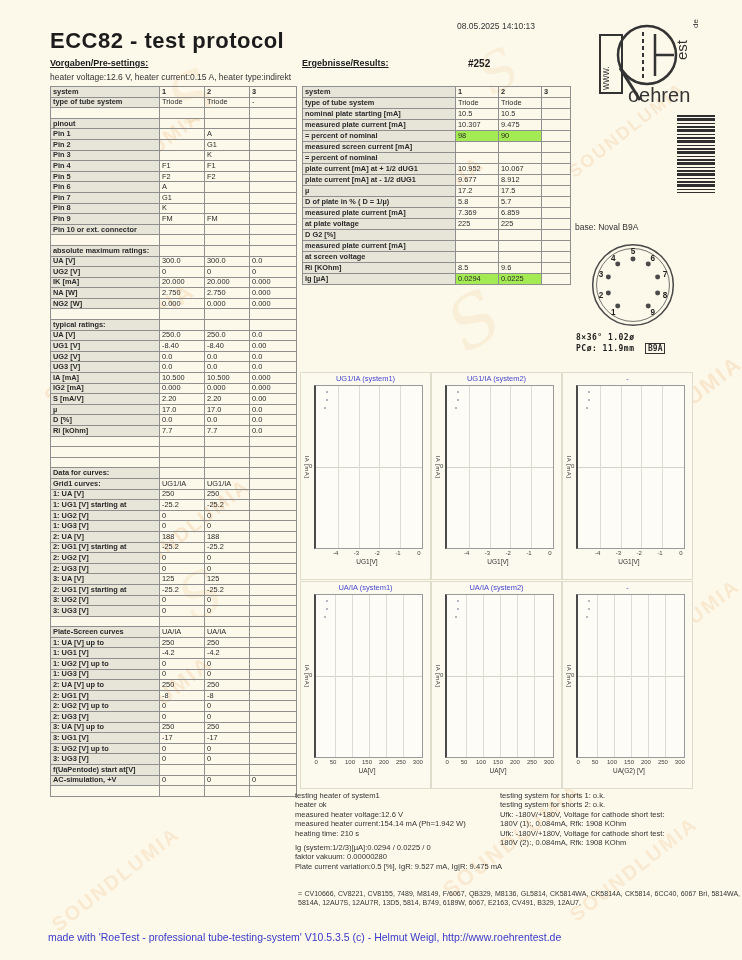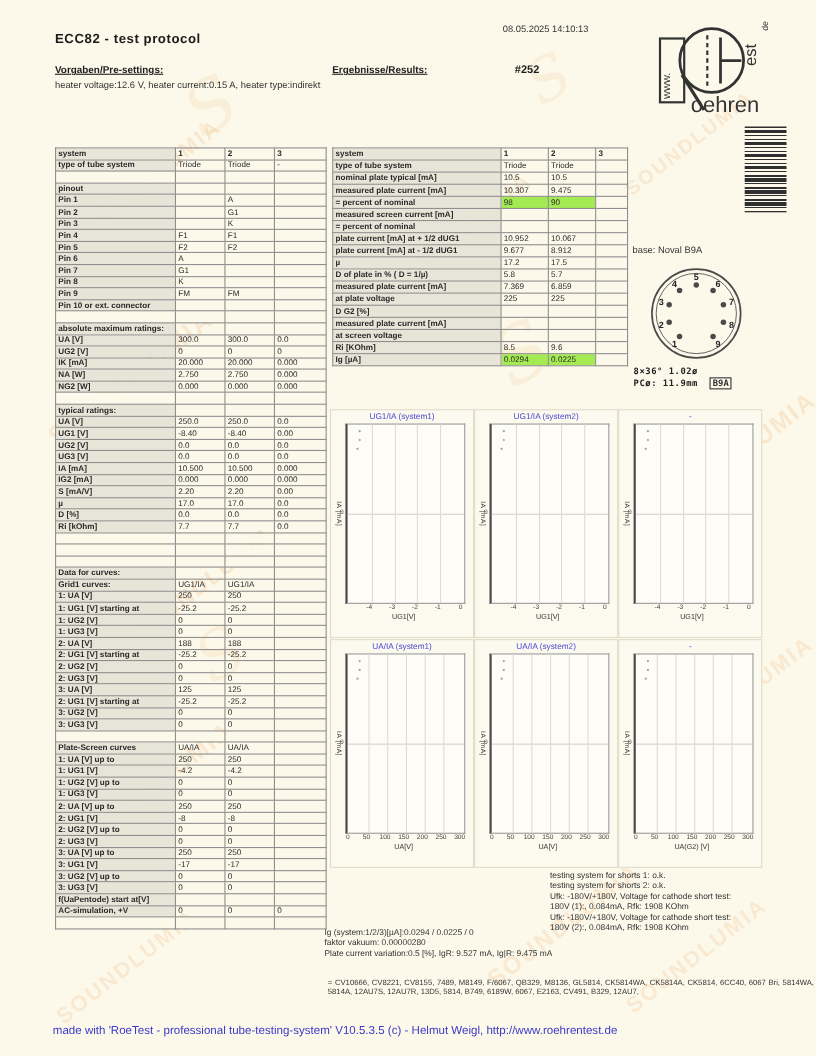--- a/index.html
+++ b/index.html
@@ -6,38 +6,38 @@
   body{font-family:"Liberation Sans",sans-serif;background:#888;}
   #page{position:relative;width:742px;height:960px;background:#fcf8ea;overflow:hidden;color:#2e2e2e;}
 
   
   .wm{position:absolute;font-weight:bold;color:#e8923c;transform:rotate(-38deg);
       letter-spacing:2px;pointer-events:none;white-space:nowrap;}
   .swirl{position:absolute;font-family:"DejaVu Serif",serif;font-style:italic;color:#e8a23c;
       transform:rotate(-30deg);pointer-events:none;}
 
   
-  .title{position:absolute;left:50px;top:28px;font-size:12px;font-weight:bold;letter-spacing:.5px;color:#1c1c1c;}
+  .title{position:absolute;left:50px;top:28px;font-size:22px;font-weight:bold;letter-spacing:.5px;color:#1c1c1c;}
   .datetime{position:absolute;left:457px;top:21px;font-size:8.5px;color:#333;}
   .serial{position:absolute;left:468px;top:58px;font-size:10px;font-weight:bold;color:#1c1c1c;}
   .subhead{position:absolute;font-size:9px;font-weight:bold;text-decoration:underline;color:#1c1c1c;}
   .heaterline{position:absolute;left:50px;top:72px;font-size:8.5px;color:#333;}
 
   
   #logo{position:absolute;left:595px;top:10px;width:112px;height:96px;}
 
   
   #barcode{position:absolute;left:677px;top:115px;width:38px;height:78px;
     background:repeating-linear-gradient(180deg,
       #2f2f2f 0px,#2f2f2f 1.5px,transparent 1.5px,transparent 3px,
       #2f2f2f 3px,#2f2f2f 6px,transparent 6px,transparent 7.5px,
       #2f2f2f 7.5px,#2f2f2f 8.5px,transparent 8.5px,transparent 11px);}
 
   
-  table{border-collapse:collapse;table-layout:fixed;margin-top:48px;}
+  table{border-collapse:collapse;table-layout:fixed;}
   td{border:1px solid #8f8f8f;padding:0 2px;overflow:hidden;white-space:nowrap;
      font-size:7.4px;line-height:8px;color:#2a2a2a;}
   #left-table{position:absolute;left:50px;top:86px;width:238px;}
   #left-table td{height:9.6px;}
   #left-table td:first-child{width:104px;font-weight:bold;background:#e7e4d8;}
   #left-table td:nth-child(2),#left-table td:nth-child(3){width:40px;}
   #left-table td:nth-child(4){width:42px;}
   #left-table tr.b td{background:#fcf8ea;font-weight:normal;}
   #left-table tr.h td{font-weight:bold;}
 
@@ -543,21 +543,21 @@
           <td>2</td>
           <td>3</td>
         </tr>
         <tr>
           <td>type of tube system</td>
           <td>Triode</td>
           <td>Triode</td>
           <td></td>
         </tr>
         <tr>
-          <td>nominal plate typical [mA]</td>
+          <td>nominal plate starting [mA]</td>
           <td>10.5</td>
           <td>10.5</td>
           <td></td>
         </tr>
         <tr>
           <td>measured plate current [mA]</td>
           <td>10.307</td>
           <td>9.475</td>
           <td></td>
         </tr>
@@ -825,20 +825,27 @@
           <span style="left: 36.04px;">100</span>
           <span style="left: 53px;">150</span>
           <span style="left: 69.96px;">200</span>
           <span style="left: 86.92px;">250</span>
           <span style="left: 103.88px;">300</span>
         </div>
       <div class="xlabel">UA(G2) [V]</div>
     </div>
   </div>
 
+  <div class="notes" id="notes-left" style="left:295px;top:791px;">
+      <div>testing heater of system1</div>
+      <div>heater ok</div>
+      <div>measured heater voltage:12.6 V</div>
+      <div>measured heater current:154.14 mA (Ph=1.942 W)</div>
+      <div>heating time: 210 s</div>
+    </div>
   <div class="notes" id="notes-ig" style="left:295px;top:843px;">
       <div>Ig (system:1/2/3)[µA]:0.0294 / 0.0225 / 0</div>
       <div>faktor vakuum: 0.00000280</div>
       <div>Plate current variation:0.5 [%], IgR: 9.527 mA, Ig|R: 9.475 mA</div>
     </div>
   <div class="notes" id="notes-right" style="left:500px;top:791px;">
       <div>testing system for shorts 1: o.k.</div>
       <div>testing system for shorts 2: o.k.</div>
       <div>Ufk: -180V/+180V, Voltage for cathode short test:</div>
       <div>180V (1):, 0.084mA, Rfk: 1908 KOhm</div>

